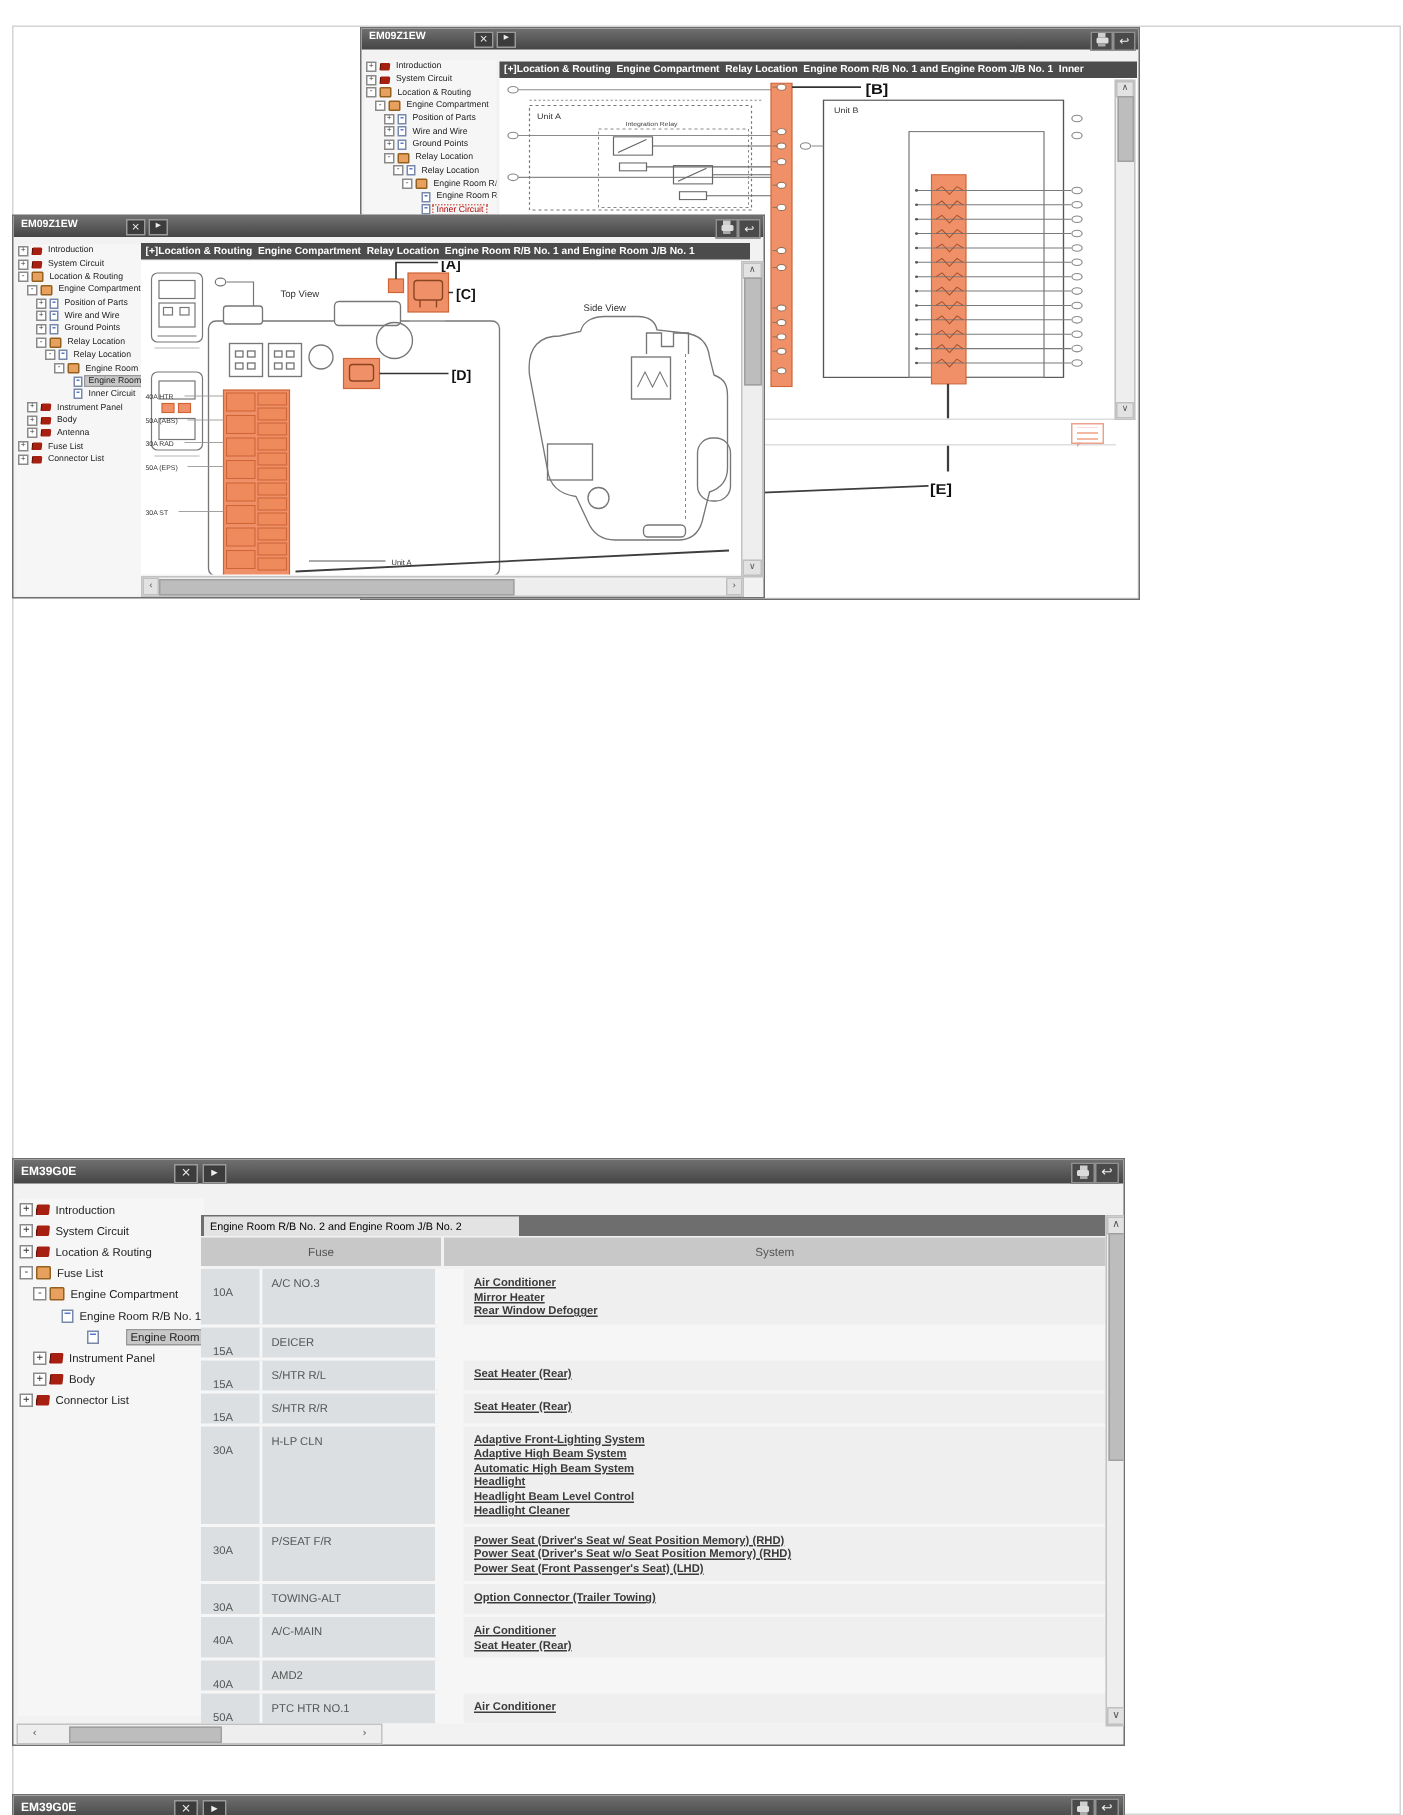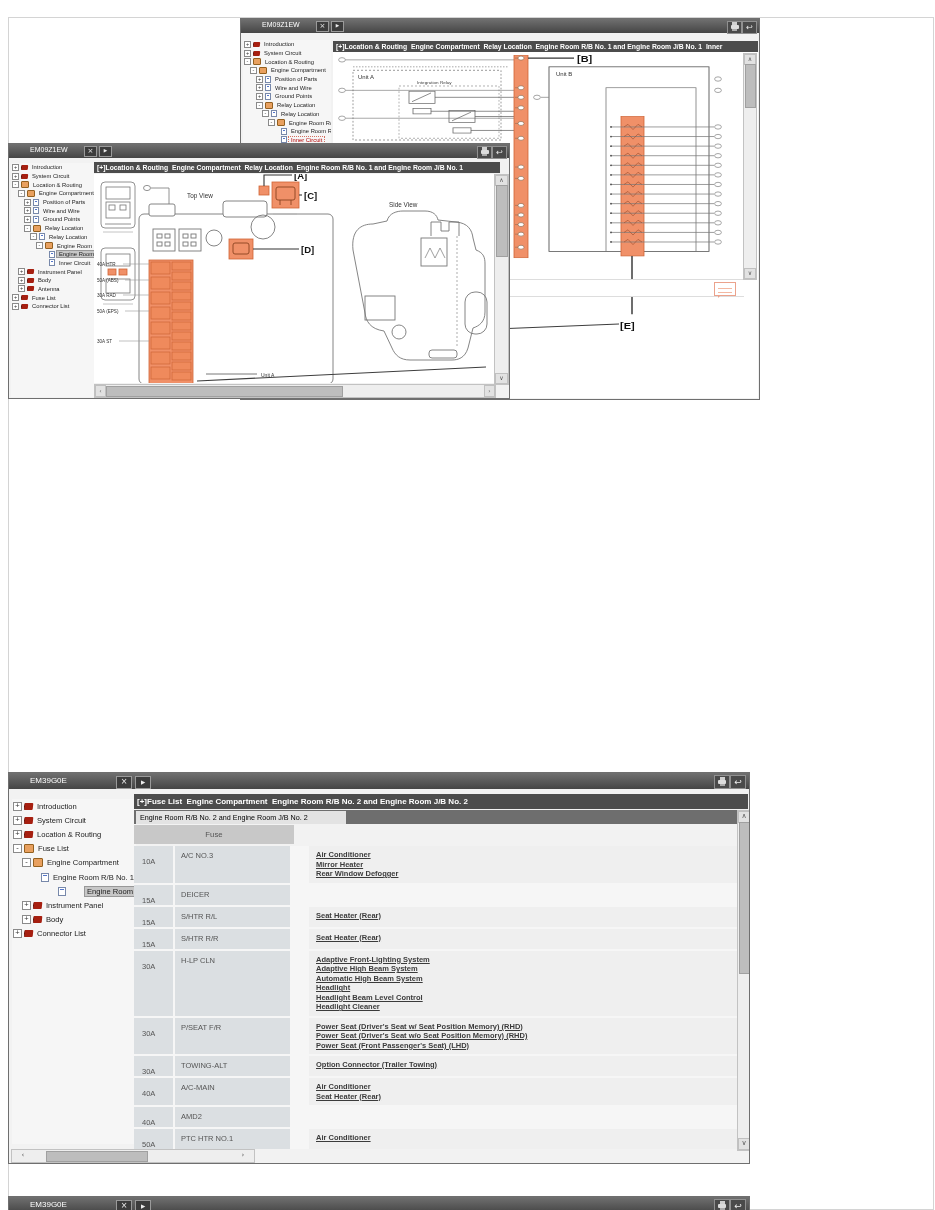--- a/index.html
+++ b/index.html
@@ -4,21 +4,21 @@
 <style>
   html,body{margin:0;padding:0;}
   body{width:935px;height:1210px;background:#fff;position:relative;overflow:hidden;
        font-family:"Liberation Sans",sans-serif;}
   .glyph{font-family:"DejaVu Sans",sans-serif;}
   #pageBorder{position:absolute;left:8px;top:17px;width:924px;height:1191px;
        border:1px solid #d4d4d4;z-index:1;}
   .win{position:absolute;background:#f2f2f2;border:1px solid #6f6f6f;overflow:hidden;}
   .tbar{position:absolute;left:0;top:0;right:0;background:linear-gradient(#707070,#454545);
        color:#fff;}
-  .tbar .ttl{position:absolute;left:5px;top:2px;font-weight:normal;color:#fff;margin-left:16px;}
+  .tbar .ttl{position:absolute;left:5px;top:2px;font-weight:bold;color:#fff;}
   .tbtn{position:absolute;background:#3c3c3c;border:1px solid #9a9a9a;color:#eee;
        text-align:center;cursor:default;}
   .rico{position:absolute;background:#4a4a4a;border:1px solid #909090;
        display:flex;align-items:center;justify-content:center;}
   .ico-print{width:8px;height:4px;background:#dcdcdc;border-radius:1px;position:relative;}
   .ico-print::before{content:"";position:absolute;left:1.5px;top:-3px;width:5px;height:3px;background:#cfcfcf;}
   .ico-print::after{content:"";position:absolute;left:1.5px;top:4px;width:5px;height:2px;background:#aaa;}
   .tree{position:absolute;overflow:hidden;background:#f6f6f6;}
   .titem{display:flex;align-items:center;white-space:nowrap;}
   .sm .titem{height:8.7px;font-size:5.8px;}
@@ -566,26 +566,26 @@
         <span class="exp">+</span>
         <span class="ic ic-book"></span>
         <span class="tlbl">Body</span>
       </div>
       <div class="titem" style="padding-left: 1px;">
         <span class="exp">+</span>
         <span class="ic ic-book"></span>
         <span class="tlbl">Connector List</span>
       </div>
     </div>
-  <div class="chead" style="left:125px;top:21px;right:1px;height:15px;font-size:8px;">[+]Fuse List  Engine Compartment  Engine Room R/B No. 2 and Engine Room J/B No. 2</div>
   <div class="tabrow" style="left:125px;top:37px;width:603px;height:14px;">
     <span class="tab" style="width:202px;">Engine Room R/B No. 2 and Engine Room J/B No. 2</span>
   </div>
   <div class="thead" style="left:125px;top:52px;width:603px;height:19px;">
     <span class="thc" style="flex:0 0 160px;margin-right:2px;">Fuse</span>
+    <span class="thc" style="flex:1 1 auto;">System</span>
   </div>
   <div class="tbl" id="w3-table" style="left:125px;top:73px;width:603px;height:303px;">
       <div class="trow">
         <div class="tamp">10A</div>
         <div class="tname">A/C NO.3</div>
         <div class="tsys">
           <a>Air Conditioner</a>
           <a>Mirror Heater</a>
           <a>Rear Window Defogger</a>
         </div>

